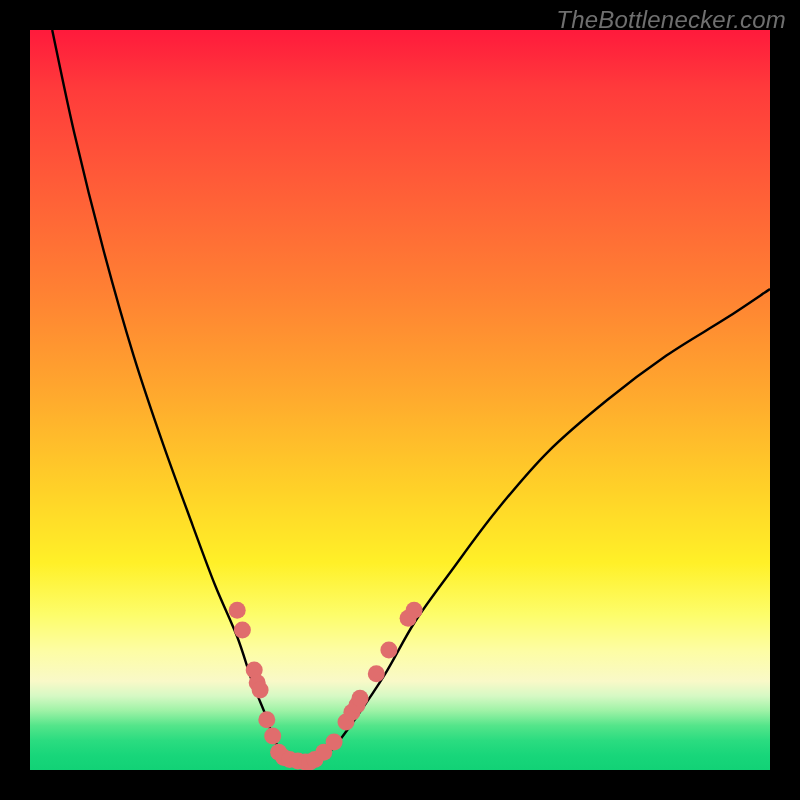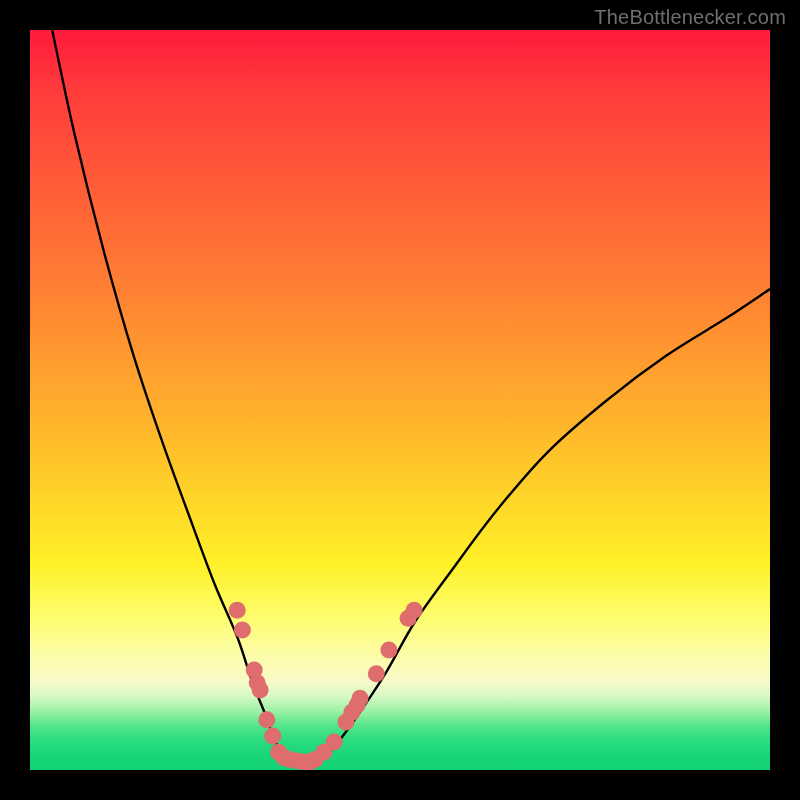--- a/index.html
+++ b/index.html
@@ -43,24 +43,25 @@
       #2bdc80 96%,
       #18d67a 98%,
       #12d276 100%
     );
   }
   .watermark {
     position: absolute;
     top: 6px;
     right: 14px;
     color: #6f6f6f;
-    font-size: 20px;
+    font-size: 24px;
     font-weight: 500;
     letter-spacing: 0.2px;
     z-index: 5;
+    font-style: italic;
   }
   svg.curve {
     position: absolute;
     left: 0; top: 0;
     width: 740px;
     height: 740px;
     z-index: 3;
   }
   .dot {
     fill: #e06d6d;

